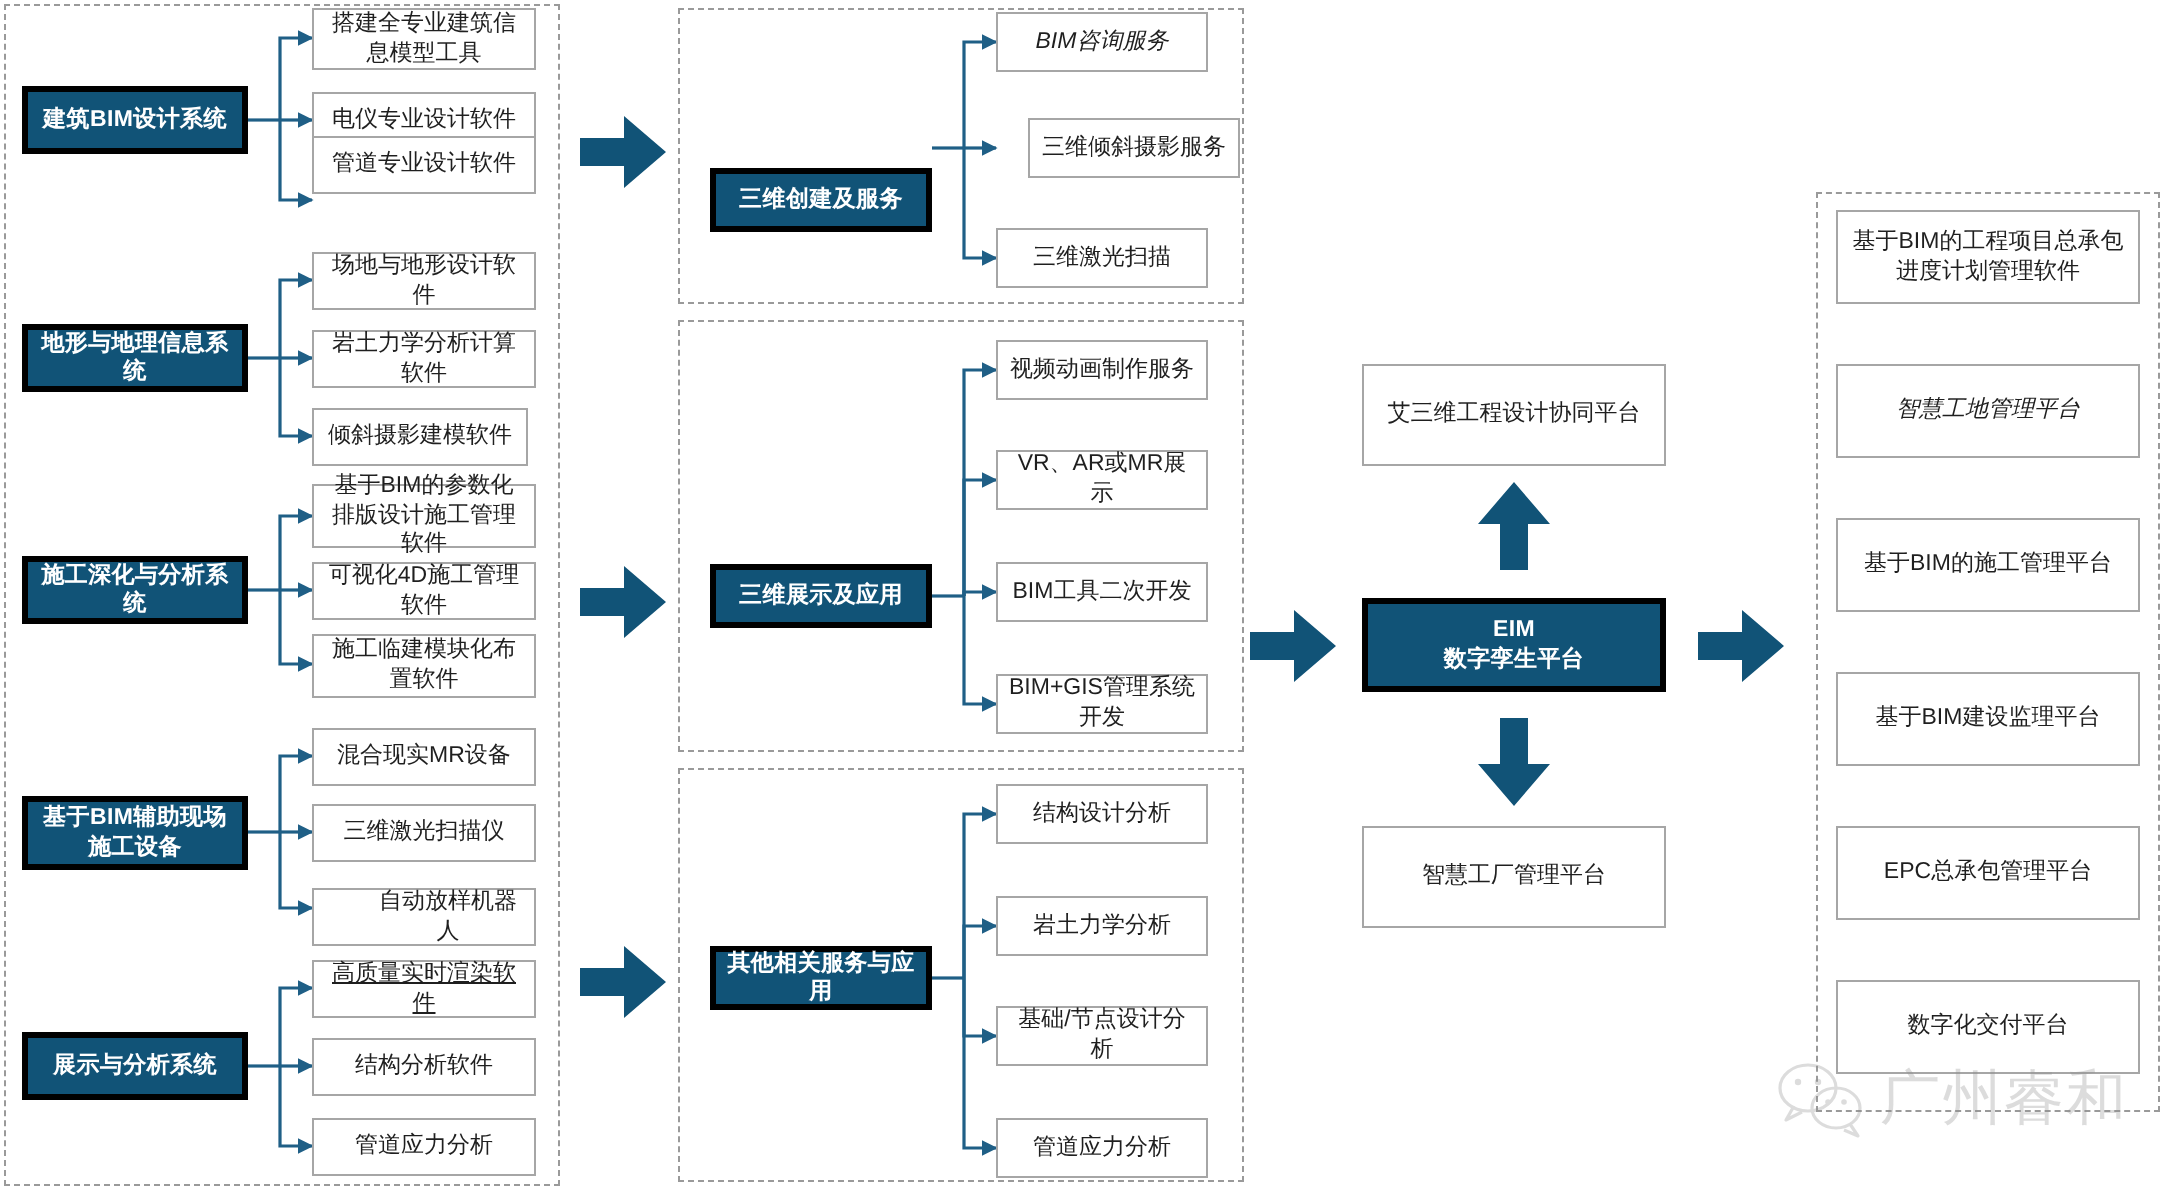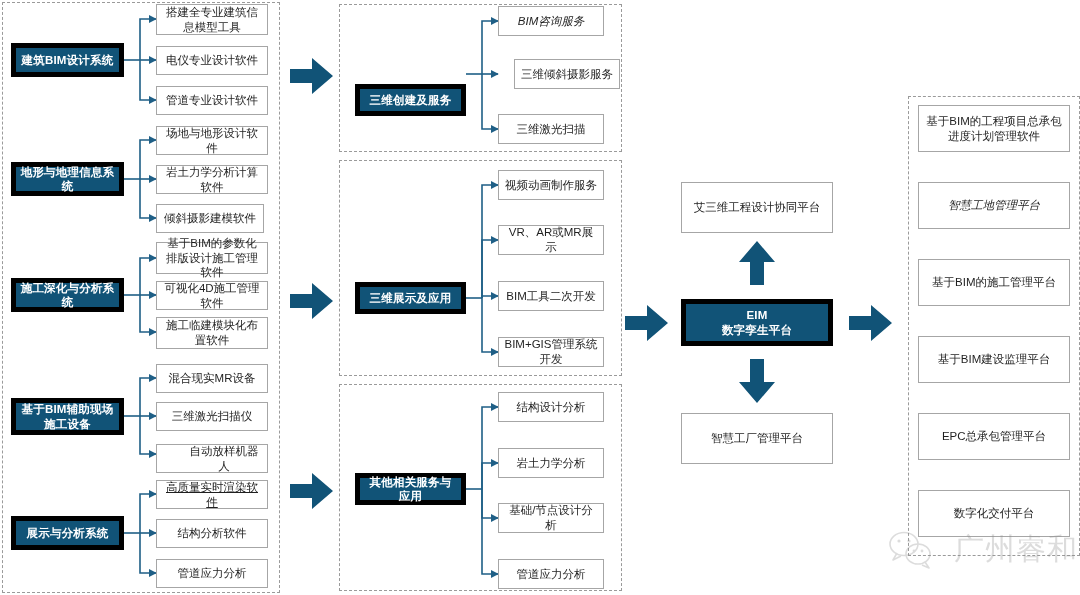--- a/index.html
+++ b/index.html
@@ -25,21 +25,21 @@
     border: 1px dashed #9a9a9a;
     box-sizing: border-box;
     background: transparent;
   }
 
   
   .node-dark {
     position: absolute;
     box-sizing: border-box;
     background: #115377;
-    border: 5px solid #000000;
+    border: 3px solid #000000;
     color: #ffffff;
     font-size: 11.5px;
     font-weight: bold;
     line-height: 1.25;
     display: flex;
     align-items: center;
     justify-content: center;
     text-align: center;
     padding: 2px 4px;
     letter-spacing: .2px;
@@ -78,21 +78,21 @@
 
   
   #watermark {
     position: absolute;
     left: 888px;
     top: 518px;
     width: 190px;
     height: 62px;
     display: flex;
     align-items: center;
-    gap: 20px;
+    gap: 6px;
     opacity: .30;
     pointer-events: none;
   }
   #watermark .wm-text {
     font-size: 30px;
     color: #8d8d8d;
     font-family: "DejaVu Sans", "Liberation Sans", sans-serif;
     white-space: nowrap;
     letter-spacing: 1px;
   }
@@ -169,21 +169,21 @@
   <div class="node-dark" style="left:11px; top:162px; width:113px; height:34px;">地形与地理信息系统</div>
 
   <div class="node-dark" style="left:11px; top:278px; width:113px; height:34px;">施工深化与分析系统</div>
 
   <div class="node-dark" style="left:11px; top:398px; width:113px; height:37px;">基于BIM辅助现场施工设备</div>
 
   <div class="node-dark" style="left:11px; top:516px; width:113px; height:34px;">展示与分析系统</div>
 
   <div class="node-light" style="left:156px; top:4px; width:112px; height:31px;">搭建全专业建筑信息模型工具</div>
   <div class="node-light" style="left:156px; top:46px; width:112px; height:29px;">电仪专业设计软件</div>
-  <div class="node-light" style="left:156px; top:86px; width:112px; height:29px;">管道专业设计软件</div>
+  <div class="node-light" style="left:156px; top:68px; width:112px; height:29px;">管道专业设计软件</div>
 
   <div class="node-light" style="left:156px; top:126px; width:112px; height:29px;">场地与地形设计软件</div>
   <div class="node-light" style="left:156px; top:165px; width:112px; height:29px;">岩土力学分析计算软件</div>
   <div class="node-light" style="left:156px; top:204px; width:108px; height:29px;text-align:center;">倾斜摄影建模软件</div>
 
   <div class="node-light" style="left:156px; top:242px; width:112px; height:32px;">基于BIM的参数化排版设计施工管理软件</div>
   <div class="node-light" style="left:156px; top:281px; width:112px; height:29px;">可视化4D施工管理软件</div>
   <div class="node-light" style="left:156px; top:317px; width:112px; height:32px;">施工临建模块化布置软件</div>
 
   <div class="node-light" style="left:156px; top:364px; width:112px; height:29px;">混合现实MR设备</div>

